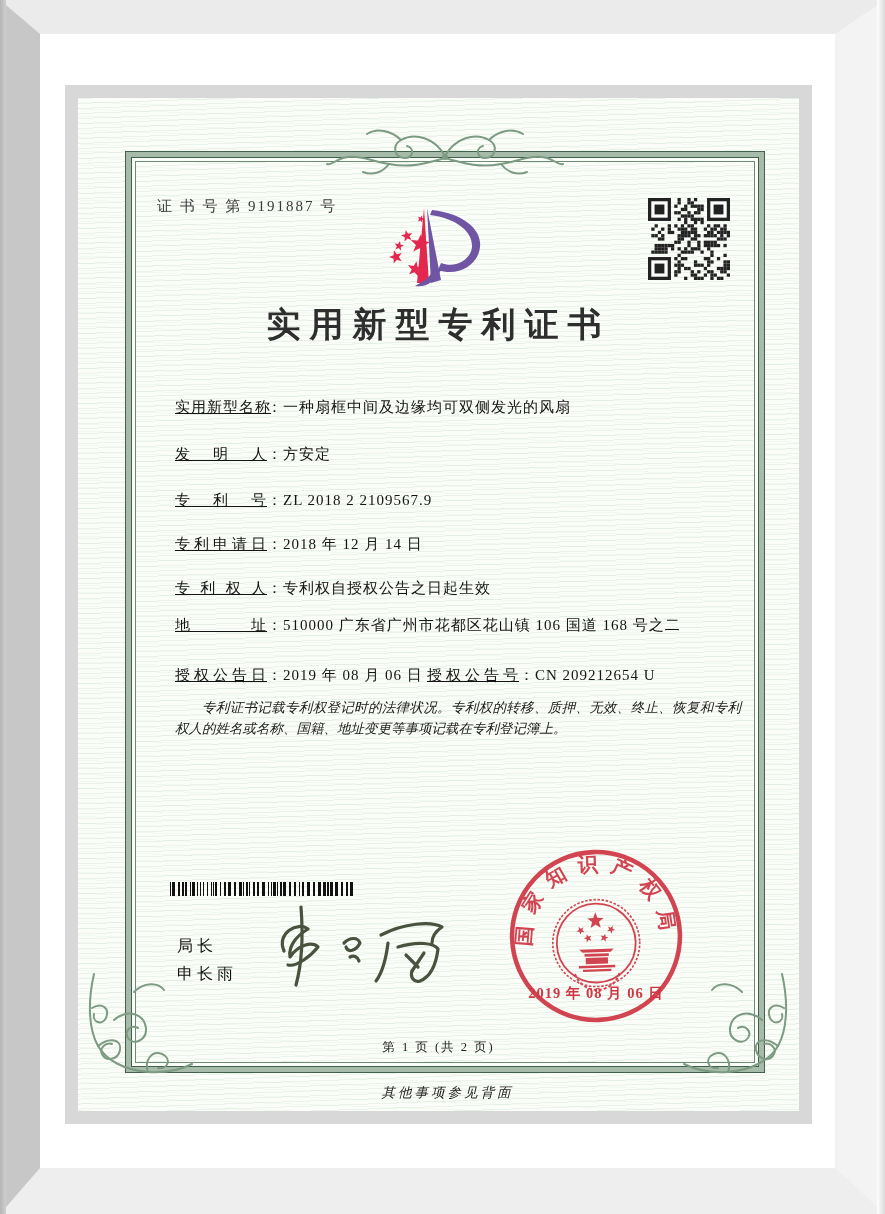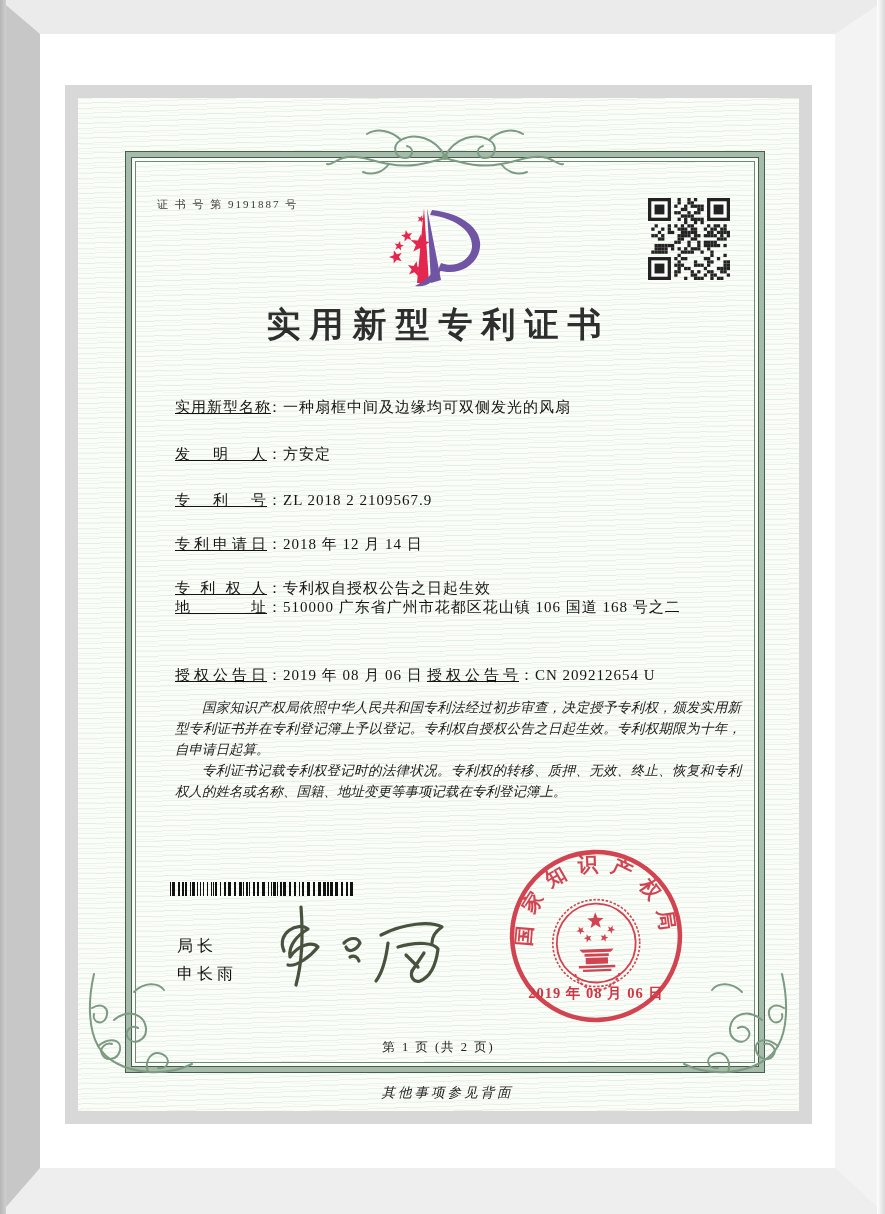--- a/index.html
+++ b/index.html
@@ -31,21 +31,21 @@
     box-shadow: inset 0 0 0 5px var(--sage), inset 0 0 0 6px var(--border-green),
                 inset 0 0 0 9px #fafdf8, inset 0 0 0 10px #6d8a74;}
 
   .orn{position:absolute; pointer-events:none;}
   .orn svg{width:100%; height:100%;}
   .orn path{stroke:var(--sage-dark); stroke-width:2; fill:none; stroke-linecap:round;}
   .orn-top{left:247px; top:28px; width:240px; height:58px;}
   .orn-bl{left:6px; top:874px; width:110px; height:104px;}
   .orn-br{left:604px; top:874px; width:110px; height:104px; transform:scaleX(-1);}
 
-  .cert-no{position:absolute; left:79px; top:99px; font-size:11px; letter-spacing:2px; color:#3a3a3a;}
+  .cert-no{position:absolute; left:79px; top:99px; font-size:15px; letter-spacing:2px; color:#3a3a3a;}
 
   .logo{position:absolute; left:296px; top:88px; width:118px; height:112px;}
   .lr{fill:var(--logo-red);} .lp{fill:var(--logo-purple);}
 
   .qr{position:absolute; left:570px; top:100px; width:82px; height:82px;}
 
   .title{position:absolute; left:0; right:0; top:204px; text-align:center;
     font-size:34px; letter-spacing:9px; font-weight:600; color:#2e2e2e;}
 
   .row{position:absolute; left:97px; width:580px; font-size:15px; letter-spacing:1px; white-space:nowrap; color:#141414;}
@@ -352,30 +352,29 @@
       </div>
       <div class="row" style="top:393px">
         <span class="flabel">专利号</span>：<span>ZL 2018 2 2109567.9</span>
       </div>
       <div class="row" style="top:437px">
         <span class="flabel">专利申请日</span>：<span>2018 年 12 月 14 日</span>
       </div>
       <div class="row" style="top:481px">
         <span class="flabel">专利权人</span>：<span>专利权自授权公告之日起生效</span>
       </div>
-      <div class="row" style="top:500px">
+      <div class="row" style="top:518px">
         <span class="flabel">地址</span>：<span>510000 广东省广州市花都区花山镇 106 国道 168 号之二</span>
       </div>
       <div class="row" style="top:568px">
         <span class="flabel">授权公告日</span>：<span>2019 年 08 月 06 日</span>
         <span class="pair2"><span class="flabel">授权公告号</span>：<span>CN 209212654 U</span></span>
       </div>
 
       <div class="paras">
-        <p>国家知识产权局依照中华人民共和国专利法经过初步审查，决定授予专利权，颁发实用新型专利证书并在专利登记簿上予以登记。专利权自授权公告之日起生效。专利权期限为十年，自申请日起算。</p>
         <p>专利证书记载专利权登记时的法律状况。专利权的转移、质押、无效、终止、恢复和专利权人的姓名或名称、国籍、地址变更等事项记载在专利登记簿上。</p>
       </div>
 
       <svg class="barcode" id="barcode-svg" viewBox="0 0 188 14">
           <rect x="0" y="0" width="1" height="14" fill="#111"></rect>
           <rect x="2" y="0" width="3" height="14" fill="#111"></rect>
           <rect x="8" y="0" width="2" height="14" fill="#111"></rect>
           <rect x="12" y="0" width="2" height="14" fill="#111"></rect>
           <rect x="15" y="0" width="2" height="14" fill="#111"></rect>
           <rect x="20" y="0" width="1" height="14" fill="#111"></rect>

